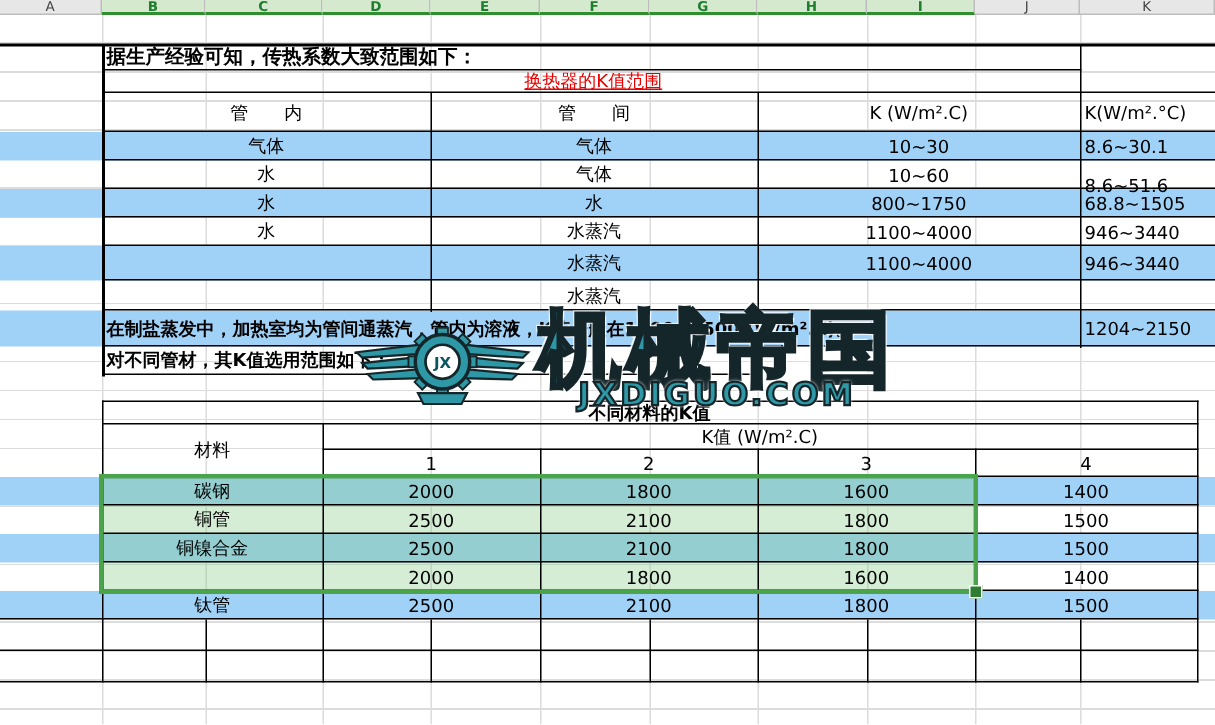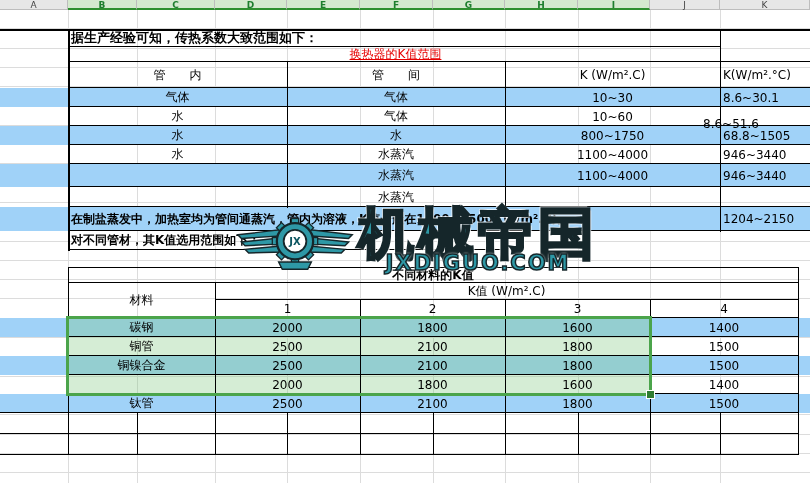--- a/index.html
+++ b/index.html
@@ -115,21 +115,21 @@
     <div class="cell" style="left: 505px; top: 62px; width: 215px; height: 26px;">K (W/m².C)</div>
     <div class="cell left" style="left: 720px; top: 62px; width: 90px; height: 26px;">K(W/m².°C)</div>
     <div class="stripe" style="left: 0px; top: 88px; width: 810px; height: 19px;"></div>
     <div class="cell" style="left: 68px; top: 88px; width: 219px; height: 19px;">气体</div>
     <div class="cell" style="left: 287px; top: 88px; width: 218px; height: 19px;">气体</div>
     <div class="cell" style="left: 505px; top: 88px; width: 215px; height: 19px;">10~30</div>
     <div class="cell left" style="left: 720px; top: 88px; width: 90px; height: 19px;">8.6~30.1</div>
     <div class="cell" style="left: 68px; top: 107px; width: 219px; height: 19px;">水</div>
     <div class="cell" style="left: 287px; top: 107px; width: 218px; height: 19px;">气体</div>
     <div class="cell" style="left: 505px; top: 107px; width: 215px; height: 19px;">10~60</div>
-    <div class="cell left" style="left: 700px; top: 107px; width: 90px; height: 34px;">8.6~51.6</div>
+    <div class="cell left" style="left: 720px; top: 107px; width: 90px; height: 34px;">8.6~51.6</div>
     <div class="stripe" style="left: 0px; top: 126px; width: 810px; height: 19px;"></div>
     <div class="cell" style="left: 68px; top: 126px; width: 219px; height: 19px;">水</div>
     <div class="cell" style="left: 287px; top: 126px; width: 218px; height: 19px;">水</div>
     <div class="cell" style="left: 505px; top: 126px; width: 215px; height: 19px;">800~1750</div>
     <div class="cell left" style="left: 720px; top: 126px; width: 90px; height: 19px;">68.8~1505</div>
     <div class="cell" style="left: 68px; top: 145px; width: 219px; height: 19px;">水</div>
     <div class="cell" style="left: 287px; top: 145px; width: 218px; height: 19px;">水蒸汽</div>
     <div class="cell" style="left: 505px; top: 145px; width: 215px; height: 19px;">1100~4000</div>
     <div class="cell left" style="left: 720px; top: 145px; width: 90px; height: 19px;">946~3440</div>
     <div class="stripe" style="left: 0px; top: 164px; width: 810px; height: 23px;"></div>

